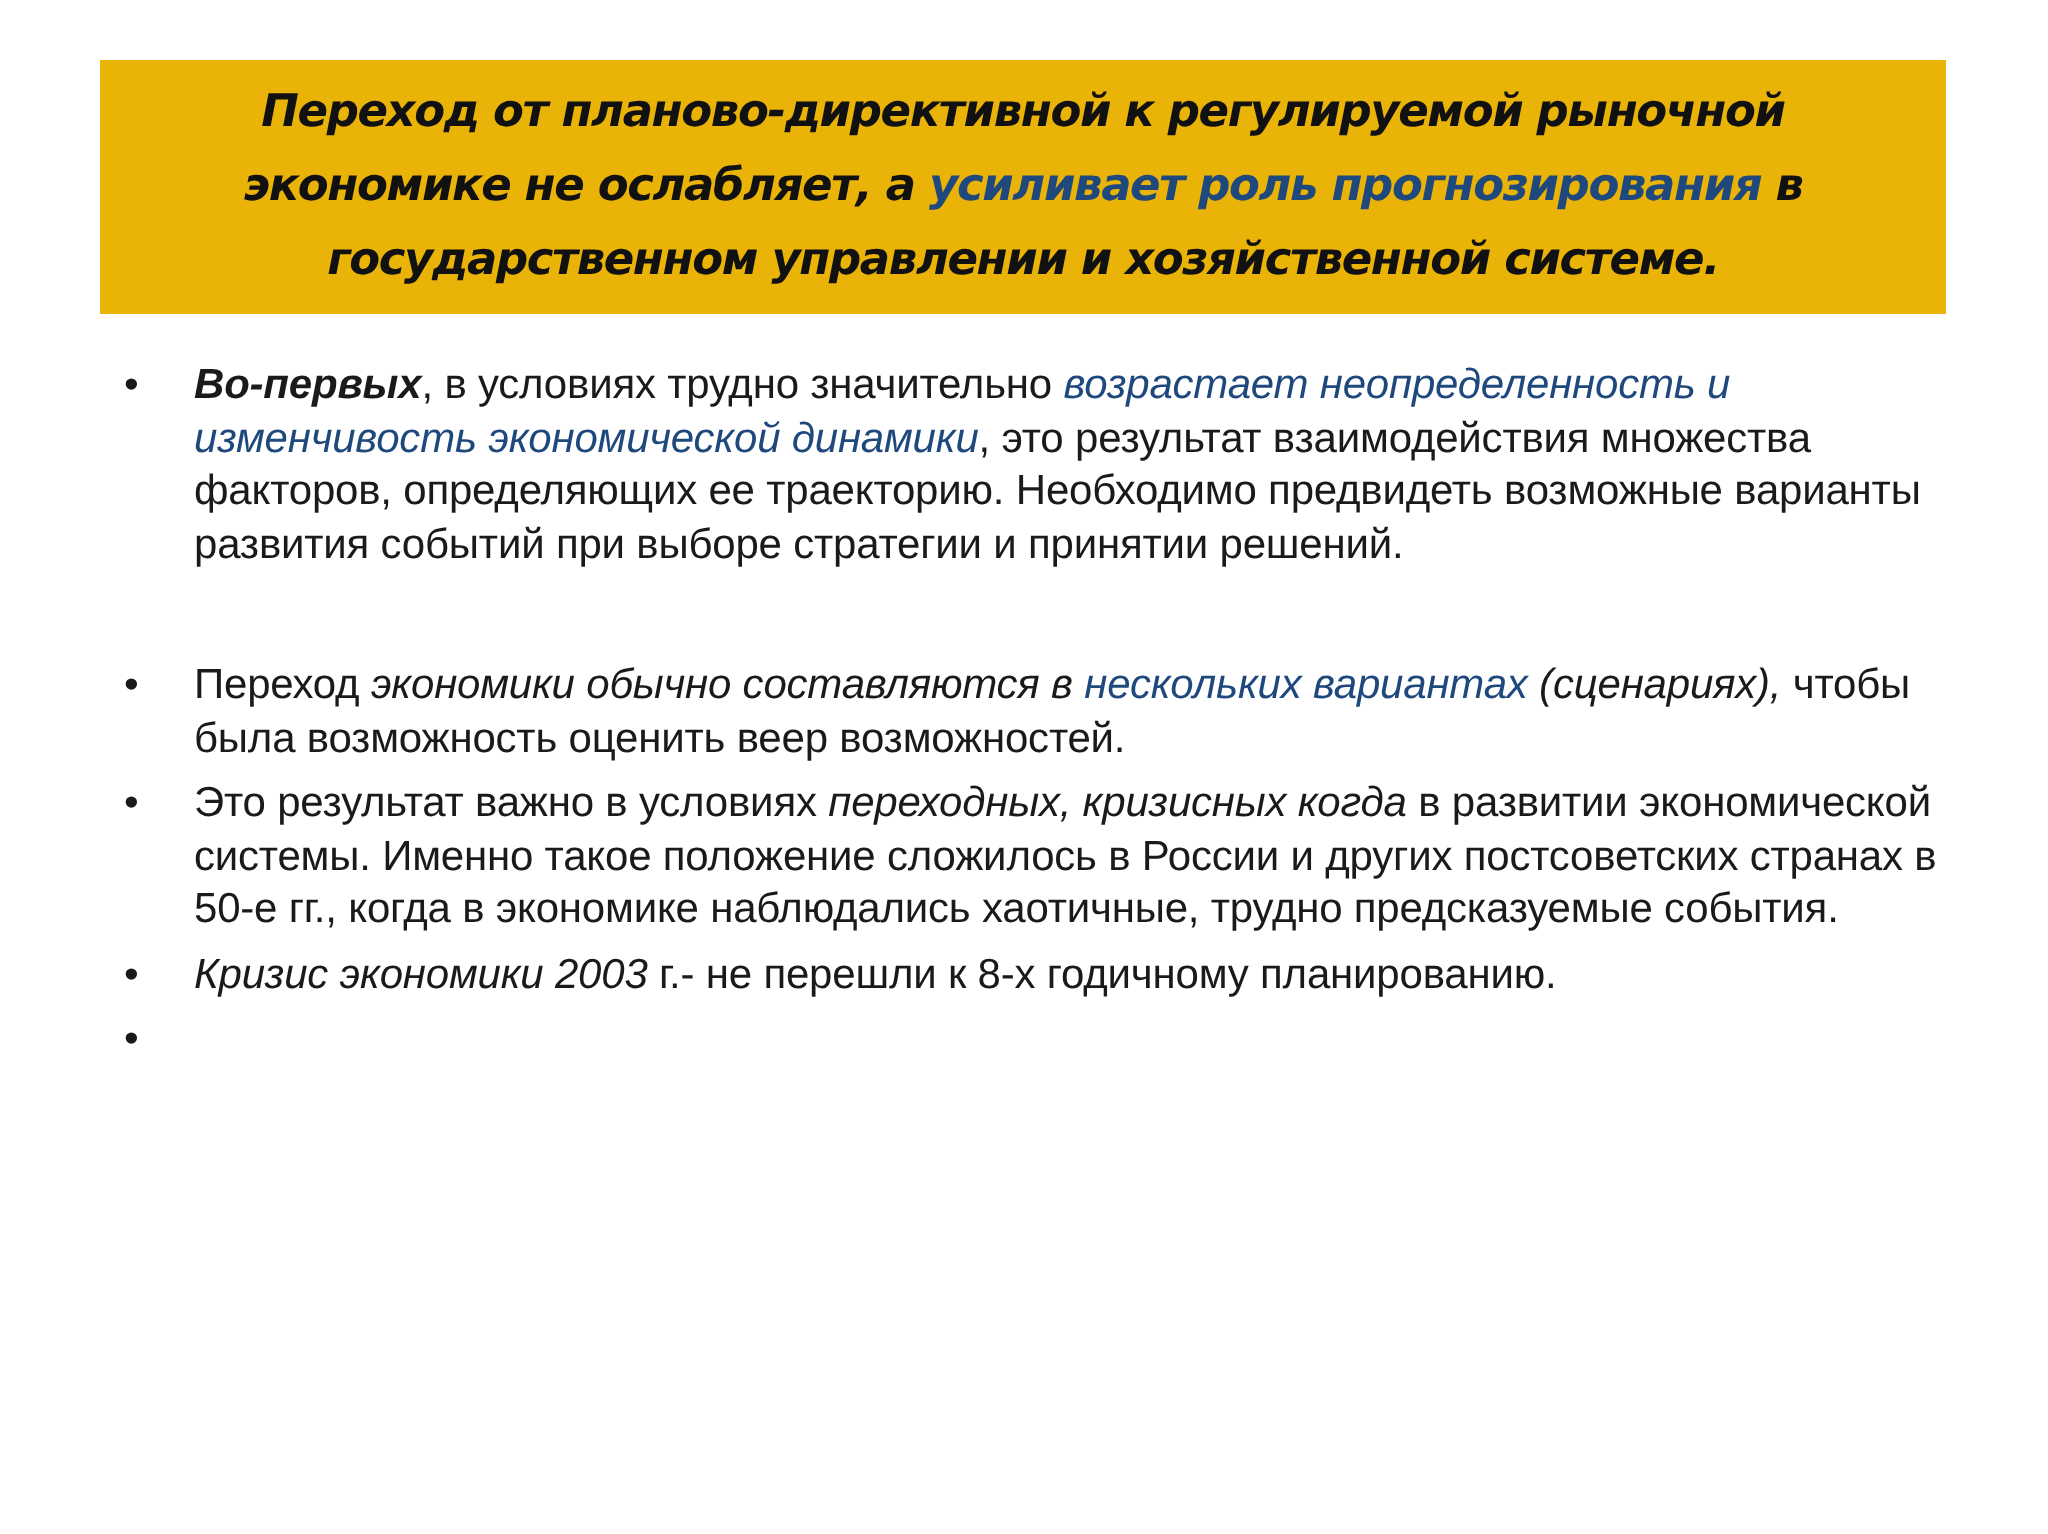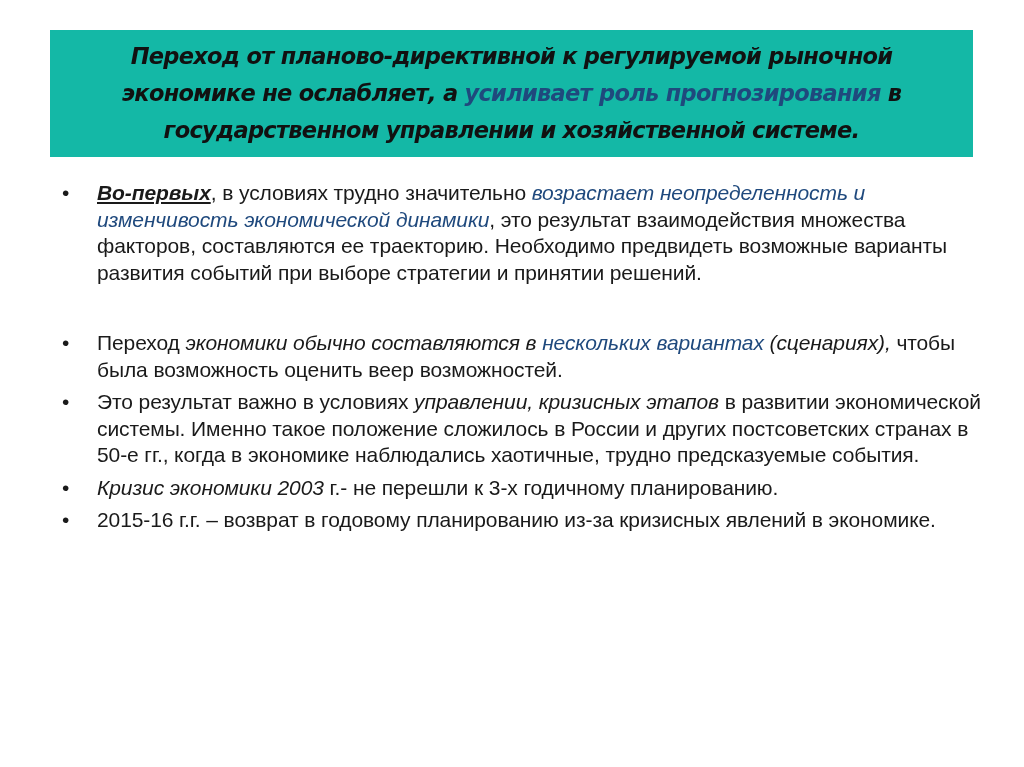--- a/index.html
+++ b/index.html
@@ -20,21 +20,21 @@
       left: 0; top: 0;
       width: 1024px; height: 767px;
       background: #ffffff;
     }
     .title-banner {
       position: absolute;
       left: 50px;
       top: 30px;
       width: 923px;
       height: 127px;
-      background: #14b8a6;
+      background: #eab308;
       box-sizing: border-box;
       padding: 8px 20px 0 20px;
       text-align: center;
     }
     .title-text {
       font-family: "DejaVu Sans", "Liberation Sans", sans-serif;
       font-style: italic;
       font-weight: bold;
       font-size: 22.5px;
       line-height: 37px;
@@ -66,54 +66,53 @@
       position: absolute;
       left: 0;
       top: 0;
       font-size: 21px;
       line-height: 26.5px;
     }
     .b1 { margin-bottom: 44px; }
     .b2 { margin-bottom: 6px; }
     .b3 { margin-bottom: 6px; }
     .b4 { margin-bottom: 6px; }
-    .em-bold { font-weight: bold; font-style: italic; text-decoration: underline; }
+    .em-bold { font-weight: bold; font-style: italic; }
     .em-blue { font-style: italic; color: #1f497d; }
     .em { font-style: italic; }
   </style>
 </head>
 <body>
 
 <div class="slide">
 
   <div class="title-banner">
     <p class="title-text"><span>Переход от планово-директивной к регулируемой рыночной экономике не ослабляет, а </span><span class="hl">усиливает роль прогнозирования</span><span> в государственном управлении и хозяйственной системе.</span></p>
   </div>
 
   <ul class="bullets">
 
     <li class="bullet-item b1">
       <span class="bullet-dot">•</span>
-      <span class="em-bold">Во-первых</span><span>, в условиях трудно значительно </span><span class="em-blue">возрастает неопределенность и изменчивость экономической динамики</span><span>, это результат взаимодействия множества факторов, составляются ее траекторию. Необходимо предвидеть возможные варианты развития событий при выборе стратегии и принятии решений.</span>
+      <span class="em-bold">Во-первых</span><span>, в условиях трудно значительно </span><span class="em-blue">возрастает неопределенность и изменчивость экономической динамики</span><span>, это результат взаимодействия множества факторов, определяющих ее траекторию. Необходимо предвидеть возможные варианты развития событий при выборе стратегии и принятии решений.</span>
     </li>
 
     <li class="bullet-item b2">
       <span class="bullet-dot">•</span>
       <span>Переход </span><span class="em">экономики обычно составляются в </span><span class="em-blue">нескольких вариантах</span><span class="em"> (сценариях),</span><span> чтобы была возможность оценить веер возможностей.</span>
     </li>
 
     <li class="bullet-item b3">
       <span class="bullet-dot">•</span>
-      <span>Это результат важно в условиях </span><span class="em">управлении, кризисных этапов</span><span> в развитии экономической системы. Именно такое положение сложилось в России и других постсоветских странах в 50-е гг., когда в экономике наблюдались хаотичные, трудно предсказуемые события.</span>
+      <span>Это результат важно в условиях </span><span class="em">переходных, кризисных когда</span><span> в развитии экономической системы. Именно такое положение сложилось в России и других постсоветских странах в 50-е гг., когда в экономике наблюдались хаотичные, трудно предсказуемые события.</span>
     </li>
 
     <li class="bullet-item b4">
       <span class="bullet-dot">•</span>
-      <span class="em">Кризис экономики  2003</span><span> г.- не перешли к 3-х годичному планированию.</span>
+      <span class="em">Кризис экономики  2003</span><span> г.- не перешли к 8-х годичному планированию.</span>
     </li>
 
     <li class="bullet-item b5">
       <span class="bullet-dot">•</span>
-      <span>2015-16 г.г. – возврат в годовому планированию из-за кризисных явлений в экономике.</span>
     </li>
 
   </ul>
 </div>
 
 </body></html>

